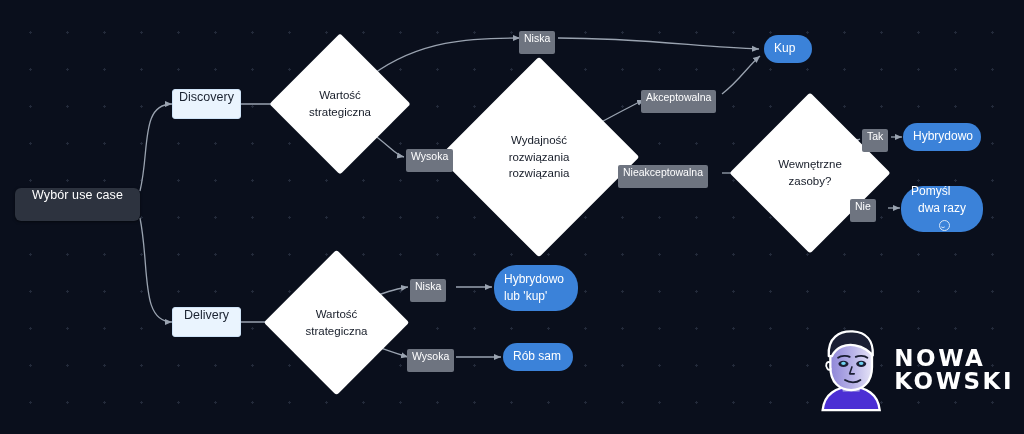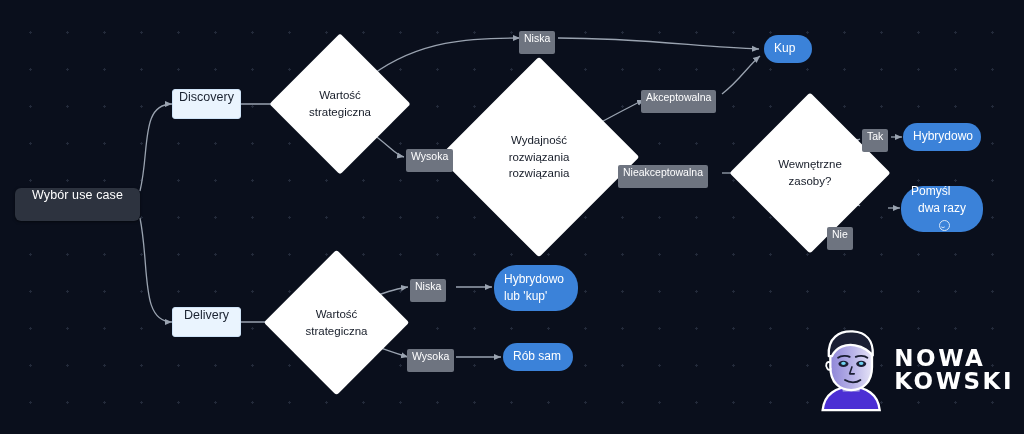--- a/index.html
+++ b/index.html
@@ -251,21 +251,21 @@
 
   <div class="node pill-node" style="left:503px; top:343px; width:70px; height:28px;">
     <span>Rób sam</span>
   </div>
 
   <div class="edge-label" style="left:519px; top:31px;">Niska</div>
   <div class="edge-label" style="left:406px; top:149px;">Wysoka</div>
   <div class="edge-label" style="left:641px; top:90px;">Akceptowalna</div>
   <div class="edge-label" style="left:618px; top:165px;">Nieakceptowalna</div>
   <div class="edge-label" style="left:862px; top:129px;">Tak</div>
-  <div class="edge-label" style="left:827px; top:199px;margin-top:28px;">Nie</div>
+  <div class="edge-label" style="left:850px; top:199px;">Nie</div>
   <div class="edge-label" style="left:410px; top:279px;">Niska</div>
   <div class="edge-label" style="left:407px; top:349px;">Wysoka</div>
 
   <div id="logo">
     <svg width="86" height="104" viewBox="0 0 86 104">
       <defs>
         <linearGradient id="faceg" x1="0" y1="0" x2="1" y2="0">
           <stop offset="0%" stop-color="#8f86d8"></stop>
           <stop offset="55%" stop-color="#b9b4e8"></stop>
           <stop offset="100%" stop-color="#e6e4f7"></stop>

